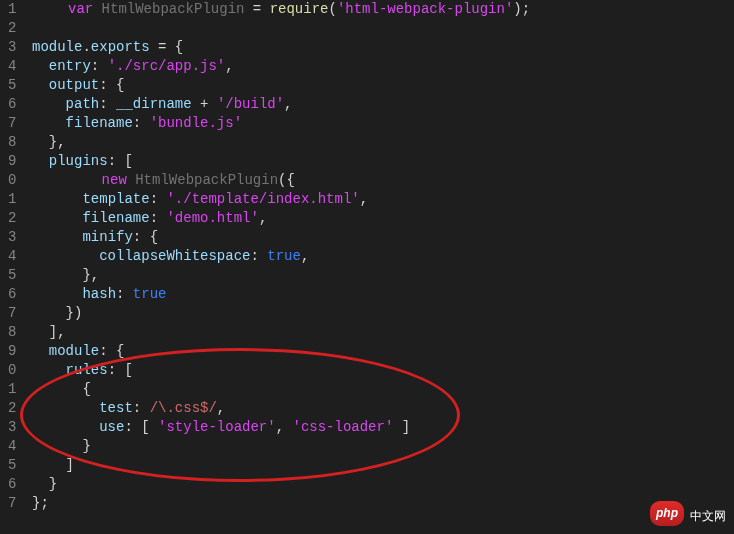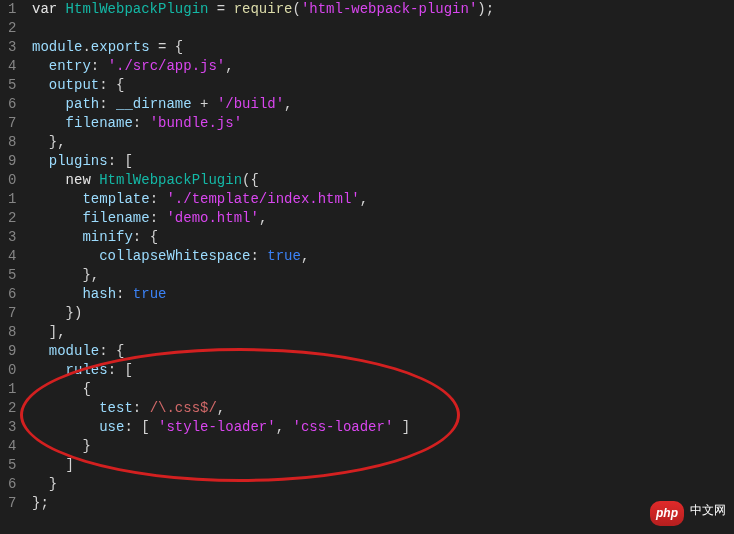--- a/index.html
+++ b/index.html
@@ -27,23 +27,23 @@
       width: 28px;
       flex-shrink: 0;
     }
     .gutter .line-num { display: block; }
     .code {
       padding-left: 4px;
       white-space: pre;
       flex: 1;
     }
     .code-line { display: block; height: 19px; }
-    .kw { color: #e5e5e5; }
+    .kw { color: #d946ef; margin-left: 36px; }
     .var { color: #9cdcfe; }
-    .cls { color: #14b8a6; }
+    .cls { color: #737373; }
     .fn { color: #dcdcaa; }
     .str { color: #d946ef; }
     .bool { color: #3b82f6; }
     .punc { color: #d4d4d4; }
     .prop { color: #9cdcfe; font-family: Liberation Mono, monospace; }
     .regex { color: #d16969; }
     .highlight-oval {
       position: absolute;
       left: 20px;
       top: 348px;
@@ -51,21 +51,21 @@
       height: 134px;
       border: 3px solid #d32020;
       border-radius: 50% / 50%;
       pointer-events: none;
     }
     .watermark {
       position: absolute;
       bottom: 8px;
       right: 8px;
       display: flex;
-      align-items: flex-start;
+      align-items: flex-end;
       gap: 6px;
     }
     .wm-badge {
       background: linear-gradient(#e02a2a,#b51f1f);
       color: #fff;
       font-family: Arial, sans-serif;
       font-weight: bold;
       font-size: 12px;
       padding: 3px 6px;
       border-radius: 10px;

